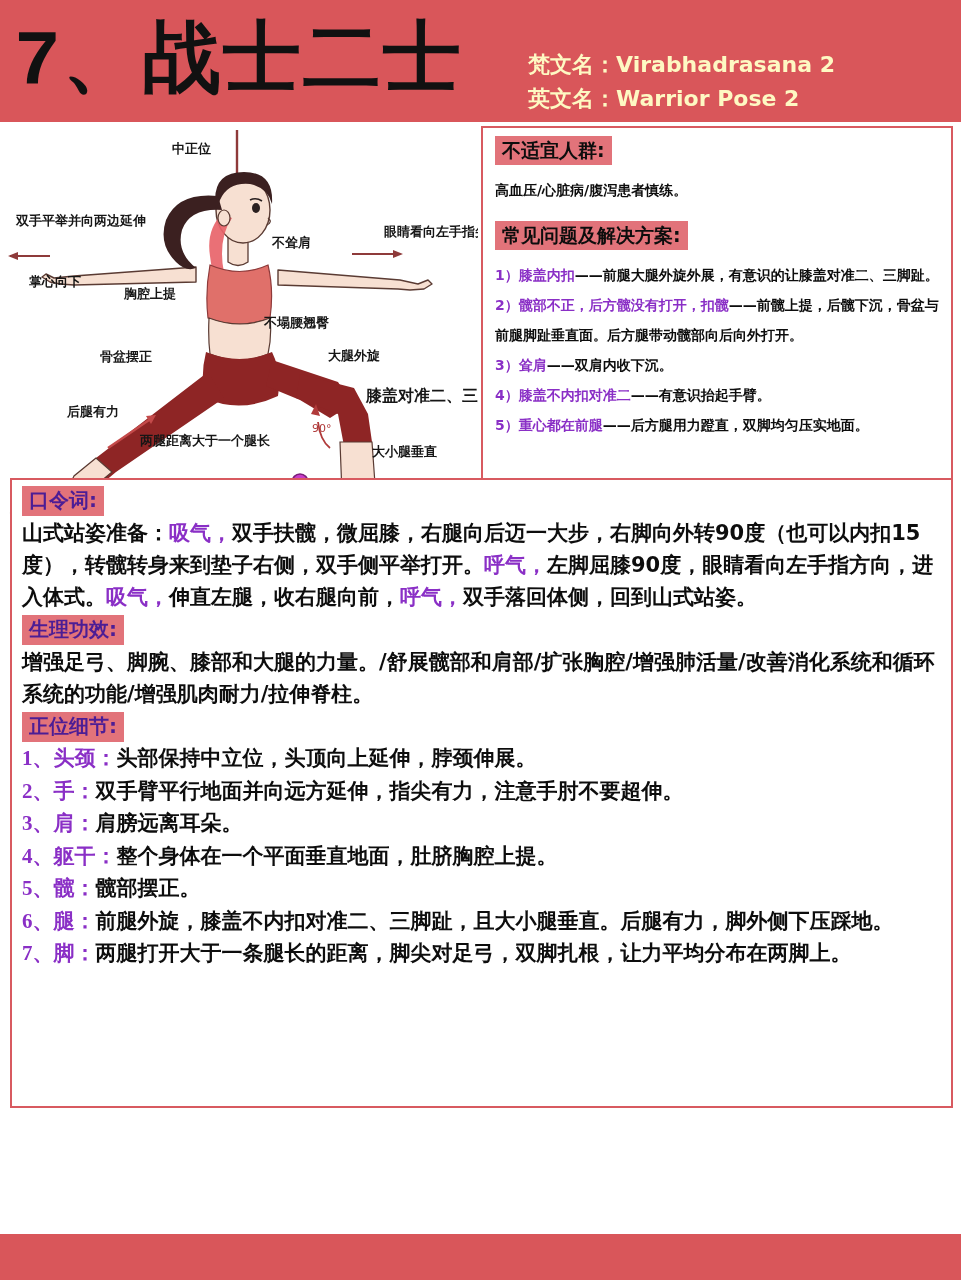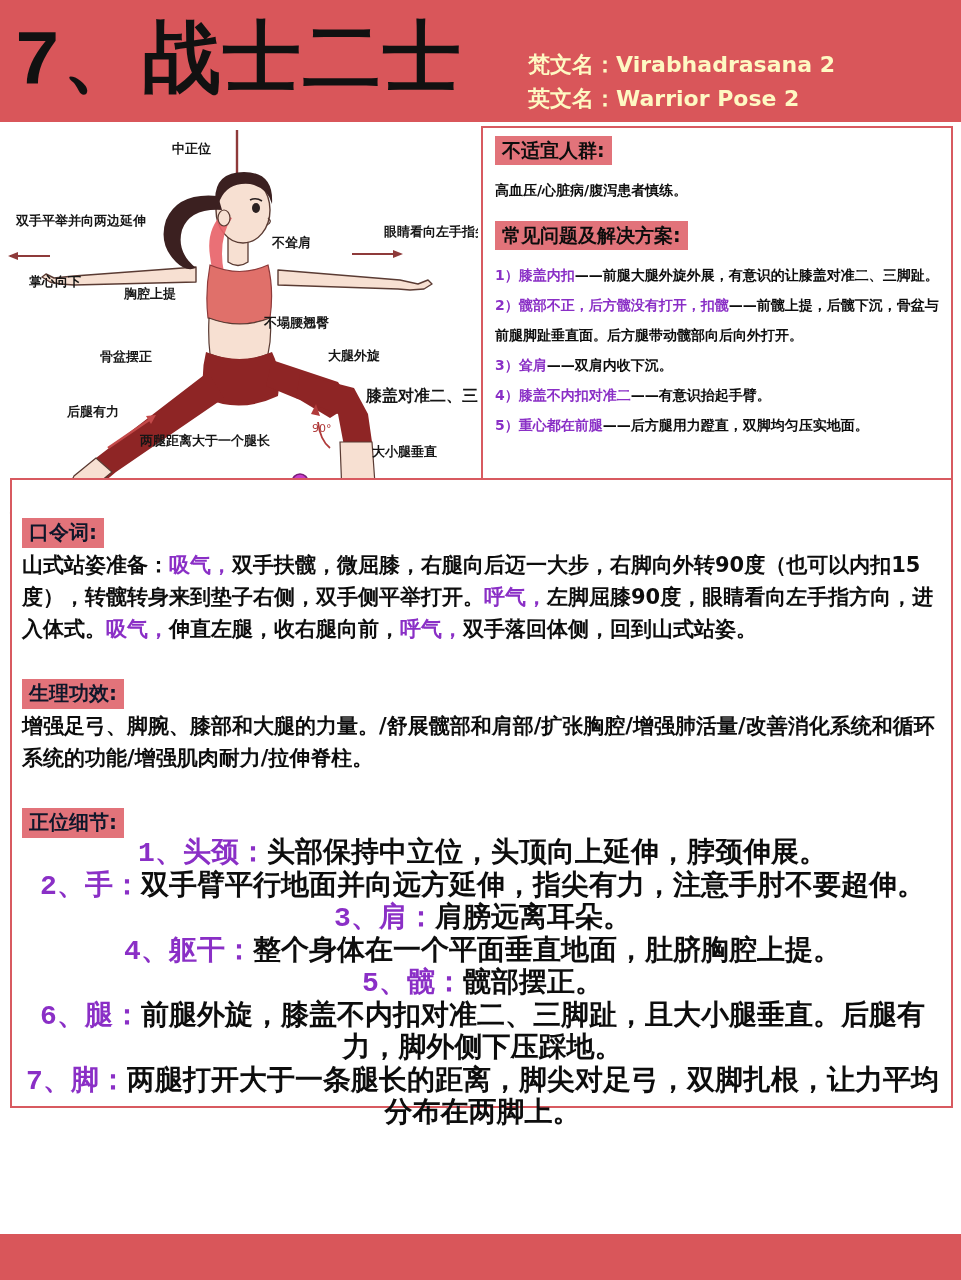--- a/index.html
+++ b/index.html
@@ -73,36 +73,34 @@
   .gap{height:16px;}
   .pp{color:#8a2fc6;}
 
   
   .lpanel{
     position:absolute;left:10px;top:478px;width:943px;height:630px;
     border:2px solid #d85a60;background:#fff;box-sizing:border-box;
     padding:6px 8px 0 10px;
   }
   .lchip{
-    display:inline-block;background:#e2737a;color:#0f172a;
+    display:inline-block;background:#e2737a;color:#4c1d95;
     font-weight:bold;font-size:20px;line-height:27px;
     padding:1px 7px 2px 7px;
     font-family:"DejaVu Sans","Liberation Sans",sans-serif;
-    margin-top:32px;
   }
   .ltext{
     font-size:21px;line-height:32px;font-weight:bold;color:#0d0d0d;
     font-family:"DejaVu Sans","Liberation Sans",sans-serif;
     margin:1px 0 2px 0;
   }
   .litem{
-    font-size:28px;line-height:32.5px;font-weight:bold;color:#0d0d0d;
-    font-family:Liberation Mono, monospace;
+    font-size:21px;line-height:32.5px;font-weight:bold;color:#0d0d0d;
+    font-family:Liberation Serif, serif;
     margin:0;
-    text-align:center;
   }
   .footer{
     position:absolute;left:0;top:1234px;width:961px;height:46px;background:#d9565a;
   }
 </style>
 </head>
 <body>
 
 <div class="page">
 

